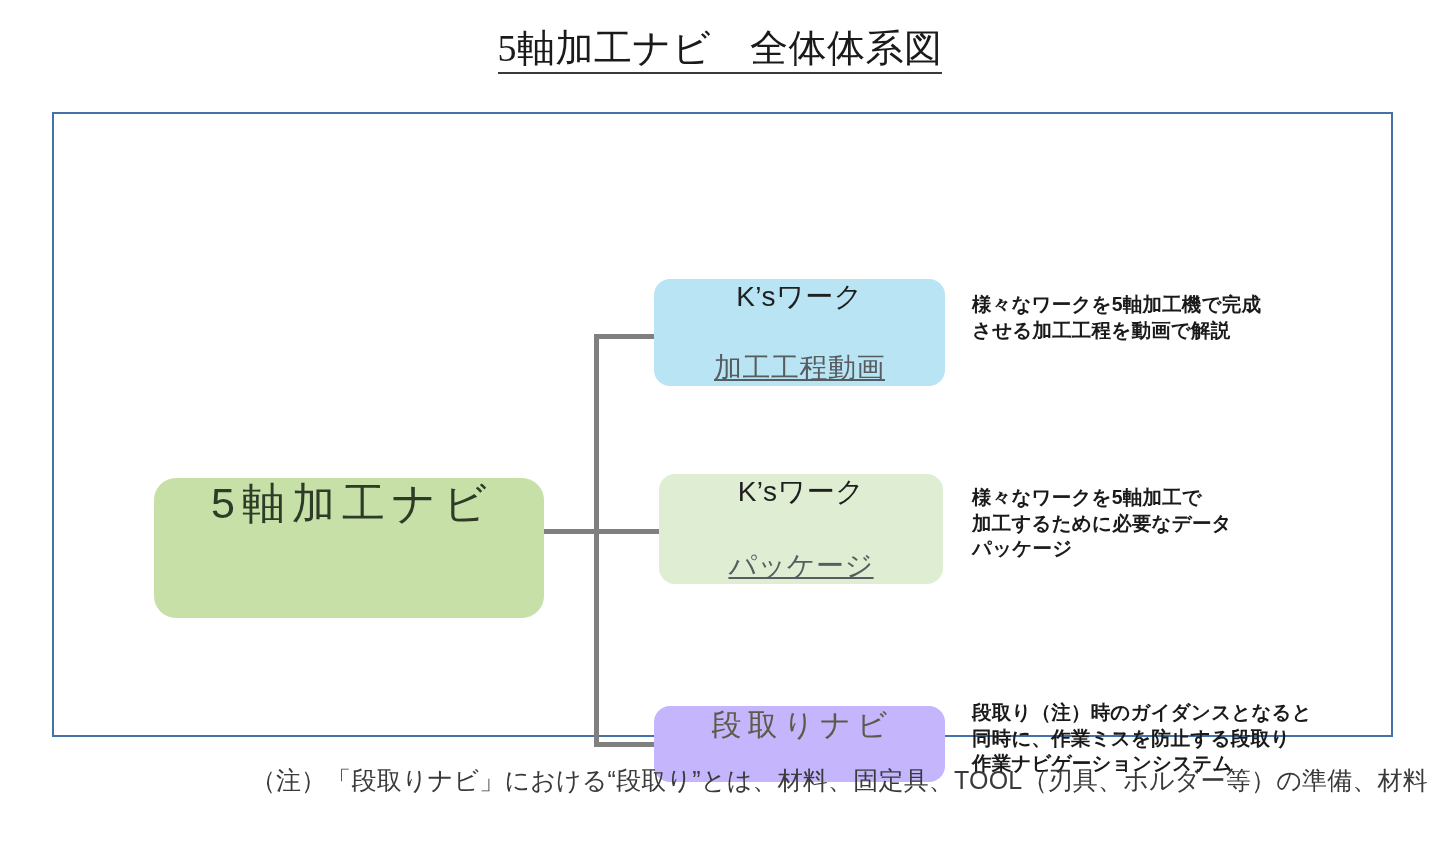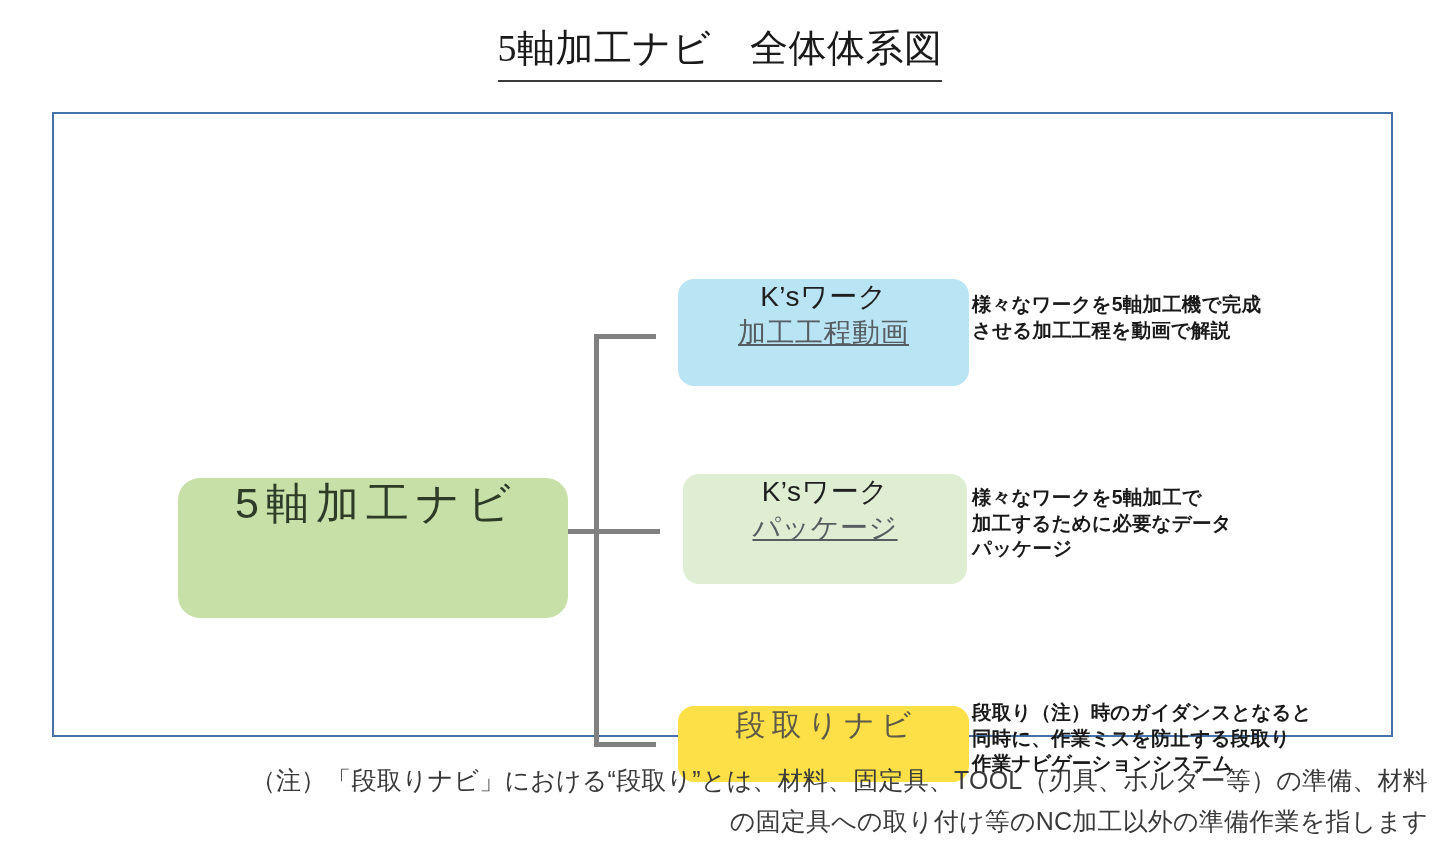--- a/index.html
+++ b/index.html
@@ -25,21 +25,21 @@
     text-align: center;
     font-family: "Liberation Serif", "DejaVu Serif", serif;
     font-size: 38px;
     line-height: 44px;
     color: #1a1a1a;
     letter-spacing: 0.5px;
     white-space: pre;
   }
   #page-title .t-underline {
     border-bottom: 2px solid #3a3a3a;
-    padding-bottom: 11px;
+    padding-bottom: 3px;
     margin-top: 12px;
   }
 
   
   #diagram-frame {
     position: absolute;
     left: 52px;
     top: 112px;
     width: 1341px;
     height: 625px;
@@ -85,24 +85,23 @@
     height: 5px;
   }
 
   
   .node {
     position: absolute;
     border-radius: 16px;
     display: flex;
     flex-direction: column;
     align-items: center;
-    justify-content: flex-start;
+    justify-content: space-between;
     text-align: center;
     box-sizing: border-box;
-    margin-left: 24px;
   }
 
   #node-root {
     left: 100px;
     top: 364px;
     width: 390px;
     height: 140px;
     background: #c6e0a8;
     border-radius: 22px;
   }
@@ -127,21 +126,21 @@
     top: 360px;
     width: 284px;
     height: 110px;
     background: #dfeed2;
   }
   #node-setup {
     left: 600px;
     top: 592px;
     width: 291px;
     height: 76px;
-    background: #fde047;
+    background: #c4b5fd;
   }
 
   .node-line-1 {
     font-size: 28px;
     line-height: 36px;
     color: #1f1f1f;
     letter-spacing: 0.5px;
   }
   .node-line-2 {
     font-size: 28px;
@@ -224,14 +223,13 @@
 加工するために必要なデータ
 パッケージ</div>
   <div class="desc" id="desc-setup">段取り（注）時のガイダンスとなると
 同時に、作業ミスを防止する段取り
 作業ナビゲーションシステム</div>
 
 </div>
 
 <div id="footnote">
   <span class="fn-line fn-line-1">（注）「段取りナビ」における“段取り”とは、材料、固定具、TOOL（刃具、ホルダー等）の準備、材料</span>
-  <span class="fn-line fn-line-2">の固定具への取り付け等のNC加工以外の準備作業を指します</span>
 </div>
 
 </body></html>

